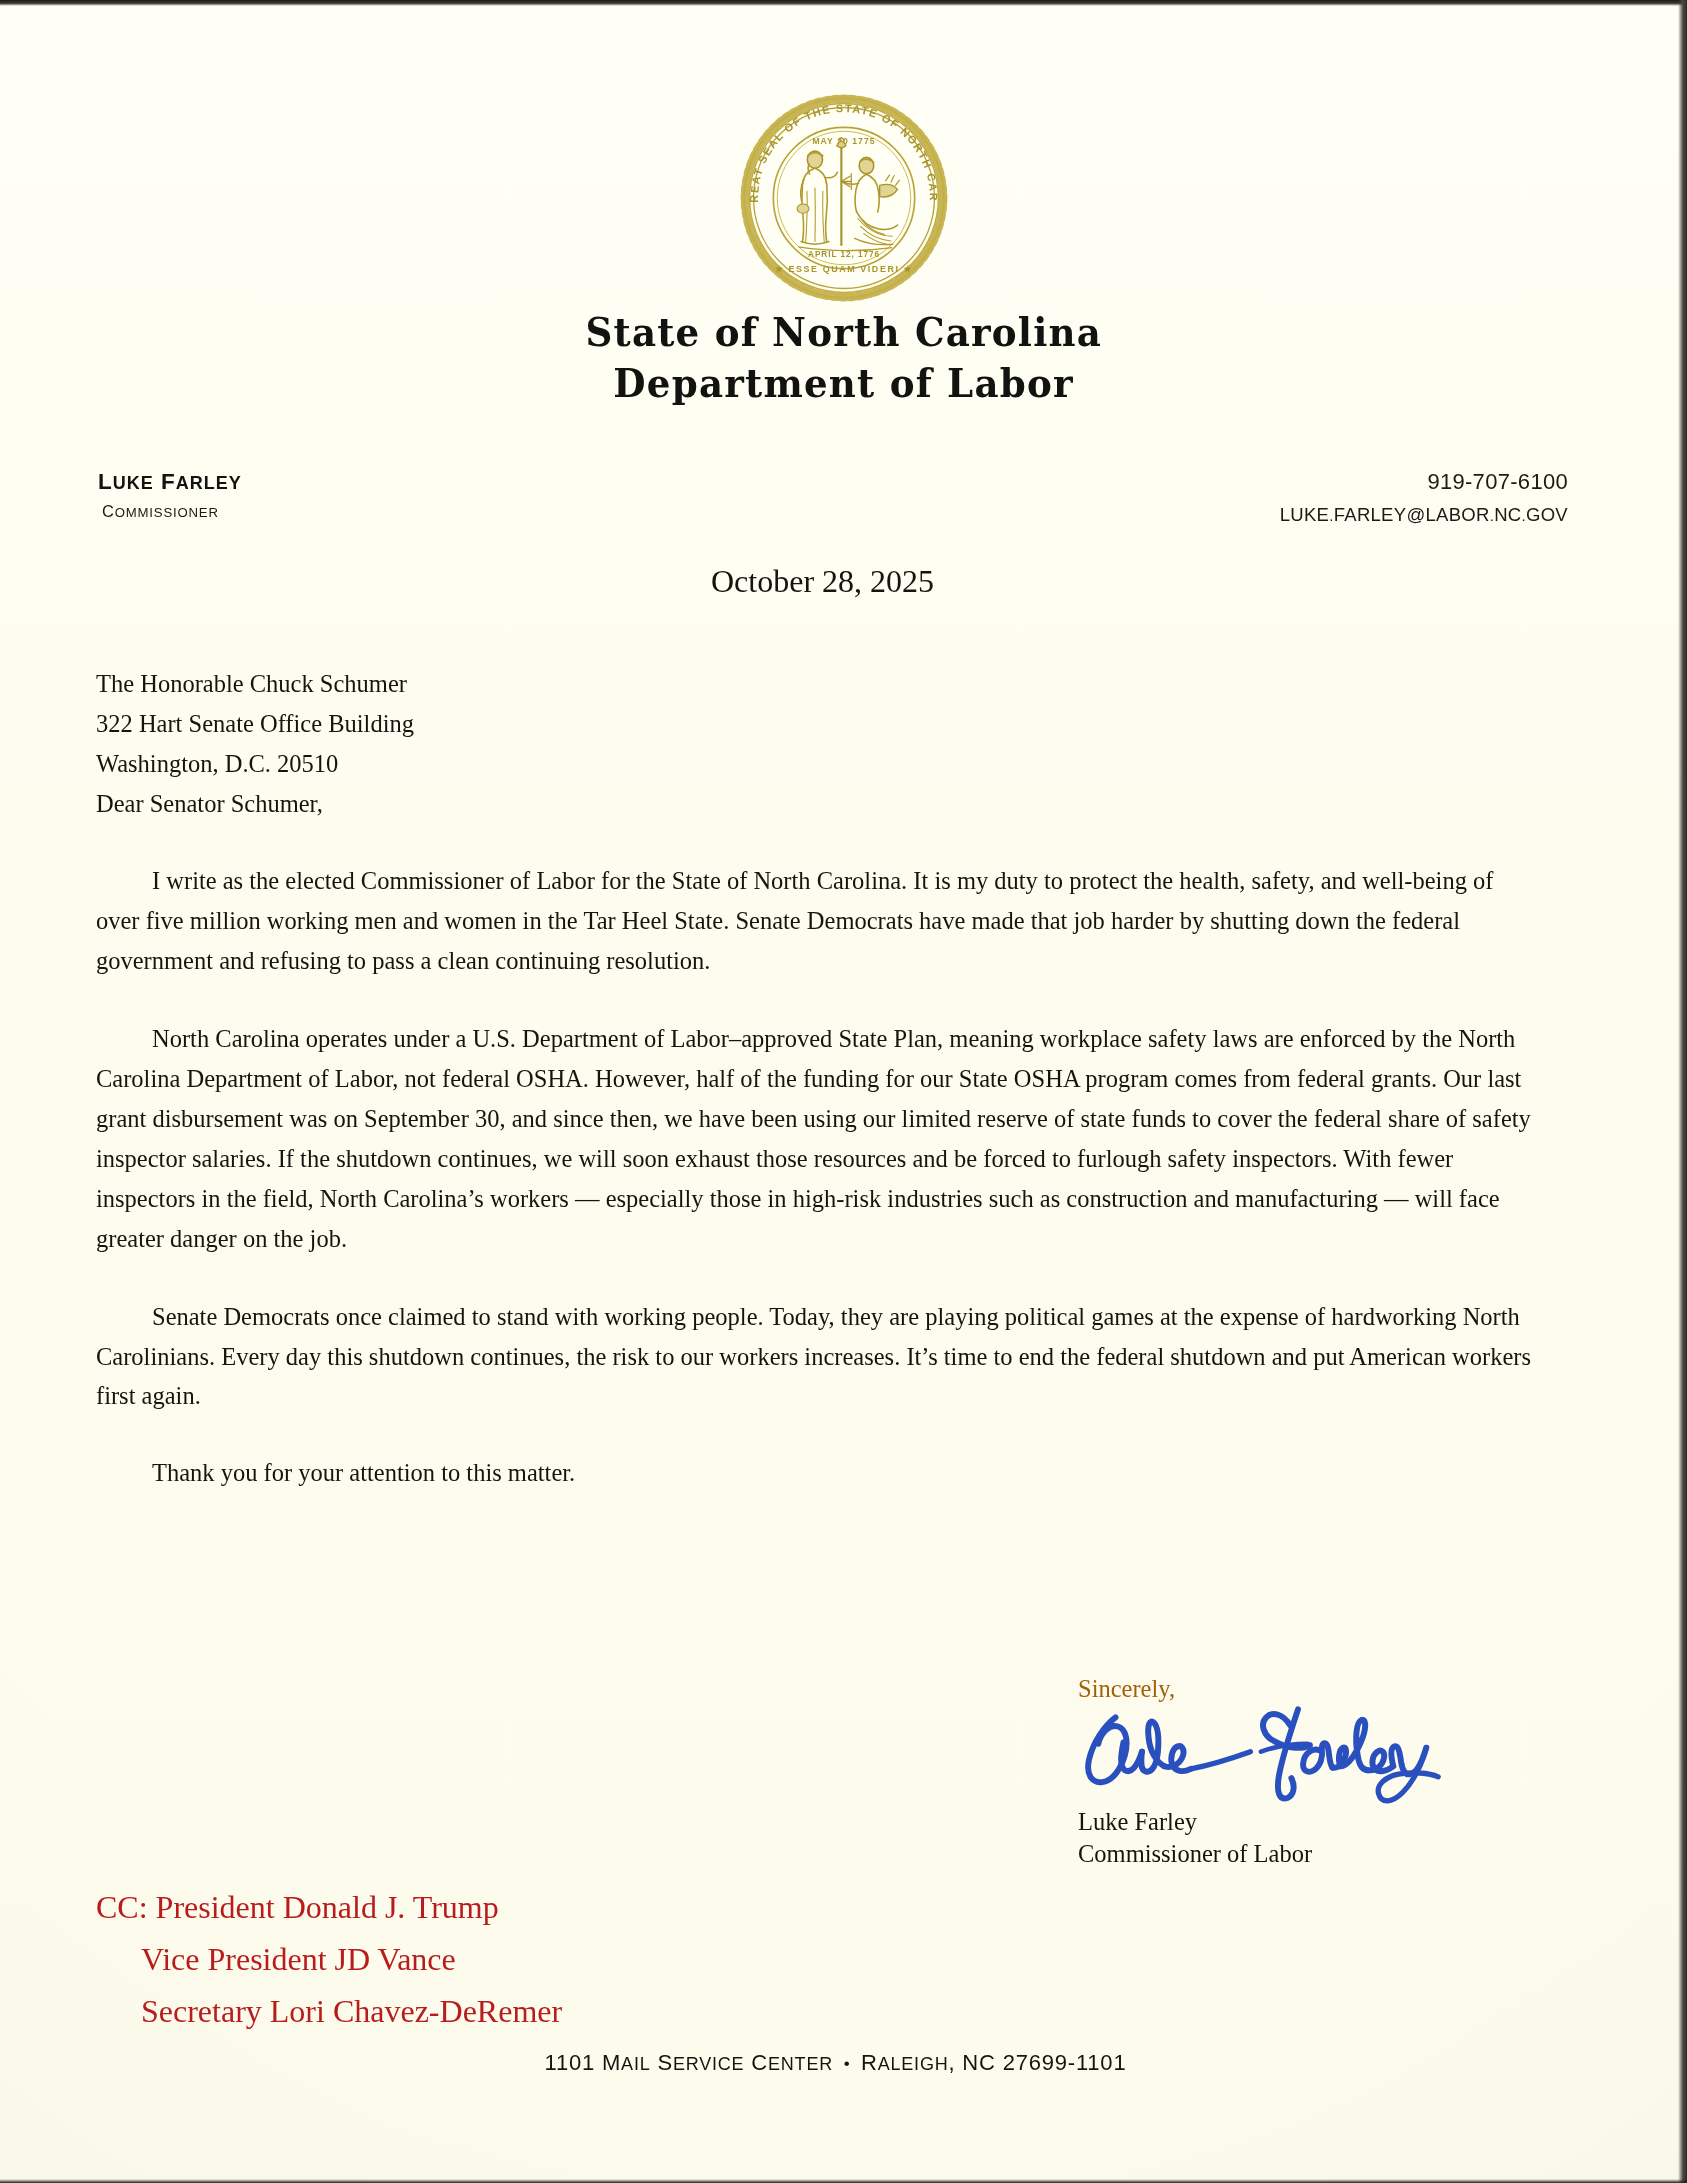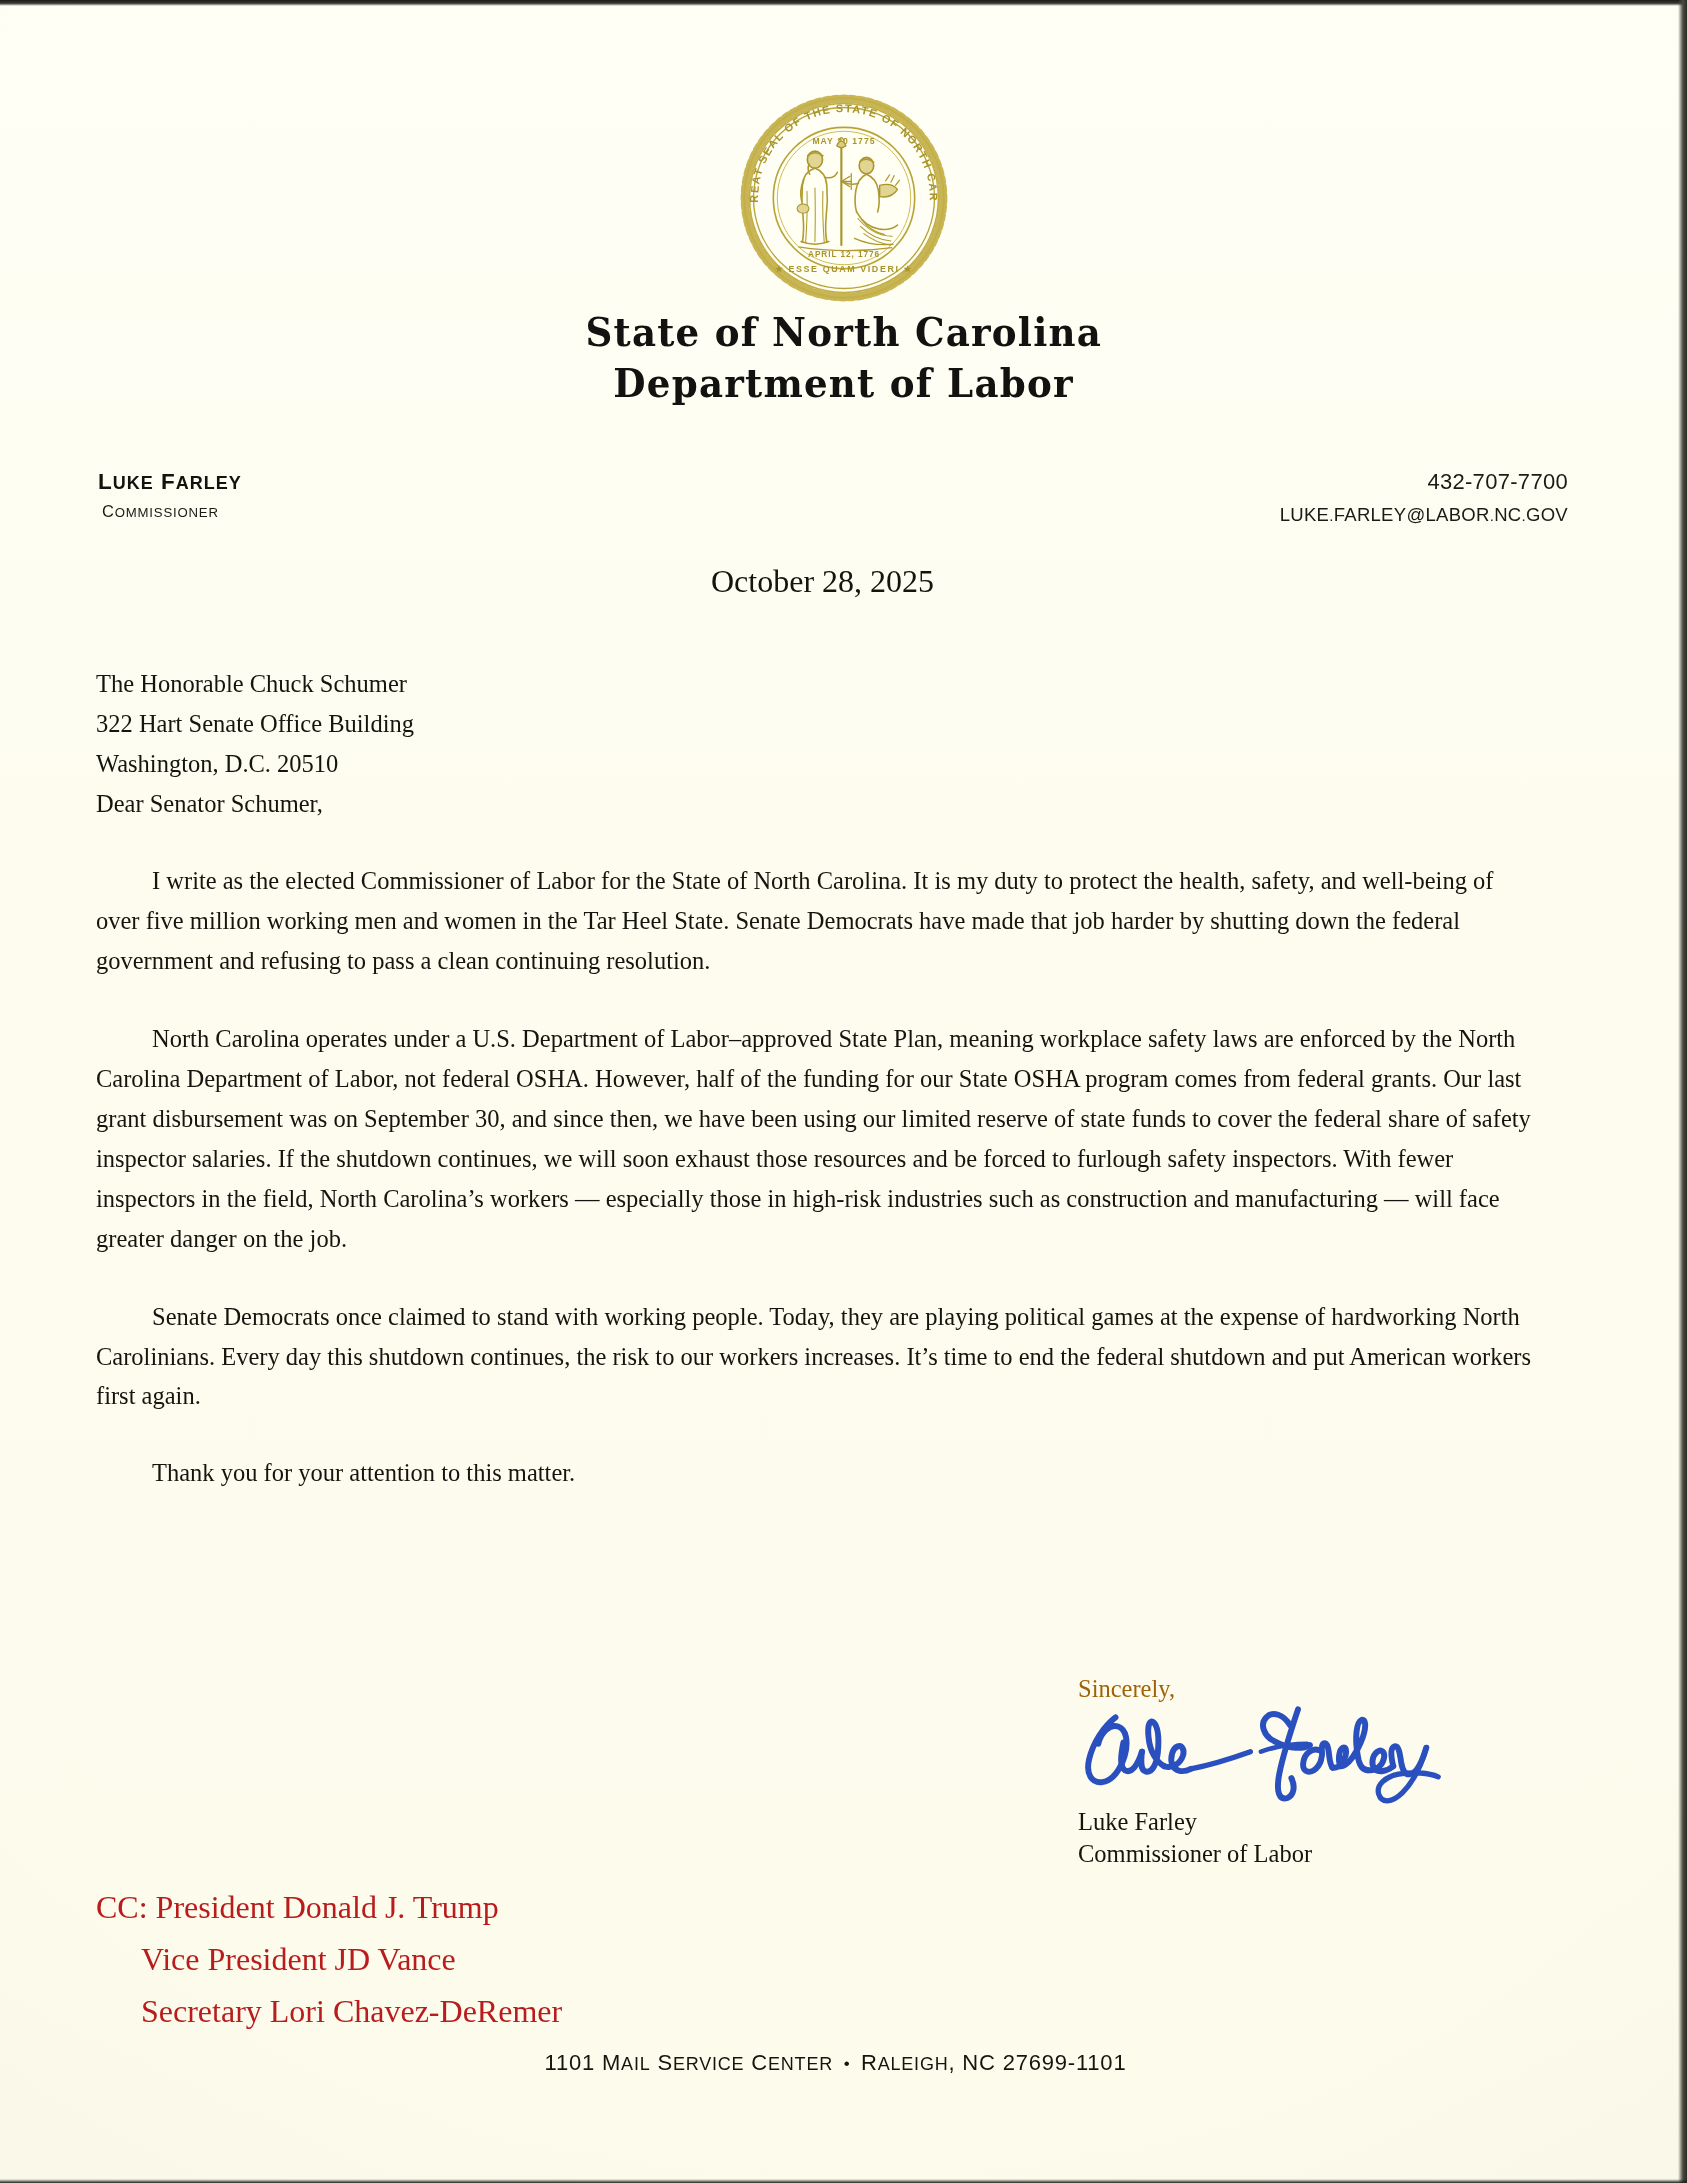--- a/index.html
+++ b/index.html
@@ -309,21 +309,21 @@
     <div class="lh-title lh-title-2">
       <span class="blackletter">Department of Labor</span>
     </div>
 
     <div class="contact-left">
       <div class="name-caps">L<span class="small">UKE</span> F<span class="small">ARLEY</span></div>
       <div class="role-caps">C<span class="small">OMMISSIONER</span></div>
     </div>
 
     <div class="contact-right">
-      <div class="phone">432-707-7700</div>
+      <div class="phone">919-707-6100</div>
       <div class="email">LUKE<span class="small">.</span>FARLEY@LABOR<span class="small">.</span>NC<span class="small">.</span>GOV</div>
     </div>
 
     <div class="body-block">
 
       <div class="date-line">October 28, 2025</div>
 
       <div class="addr-line">The Honorable Chuck Schumer</div>
       <div class="addr-line">322 Hart Senate Office Building</div>
       <div class="addr-line">Washington, D.C. 20510</div>

